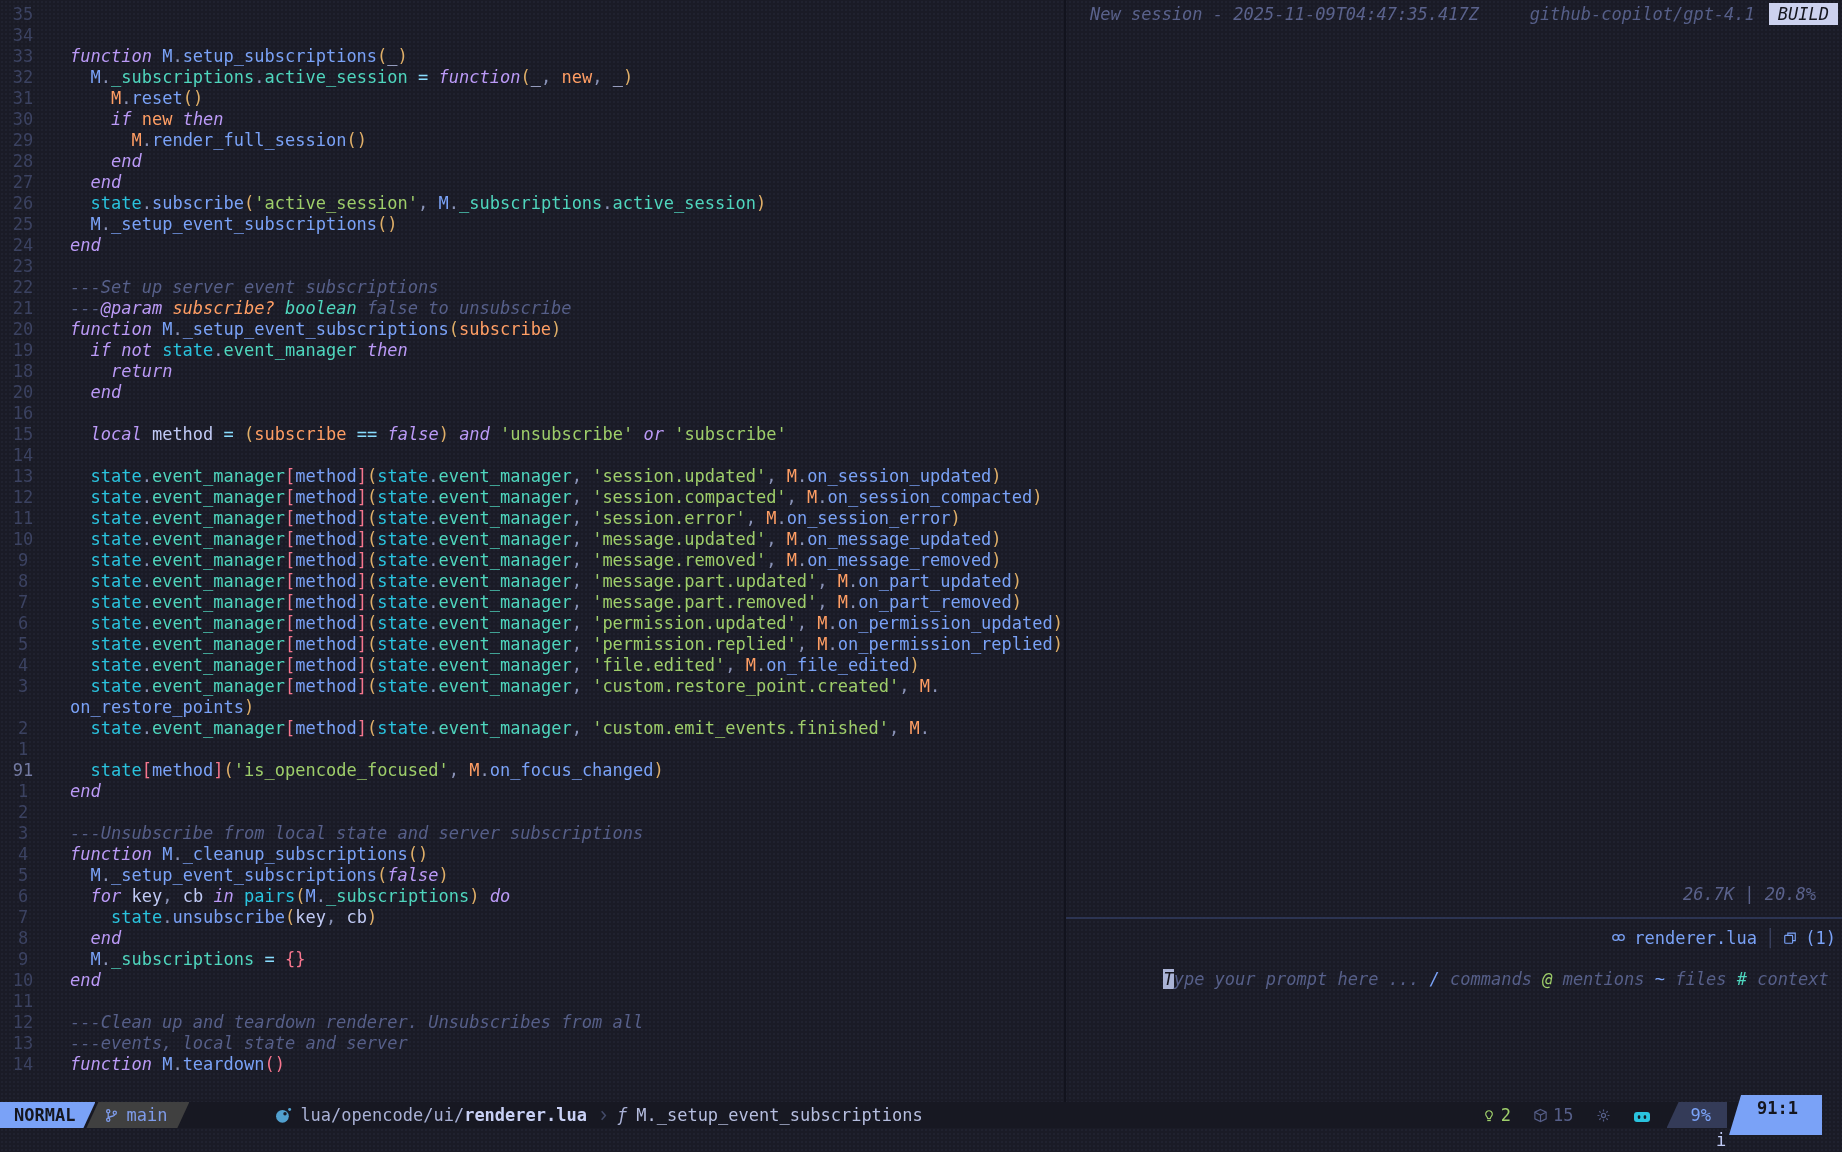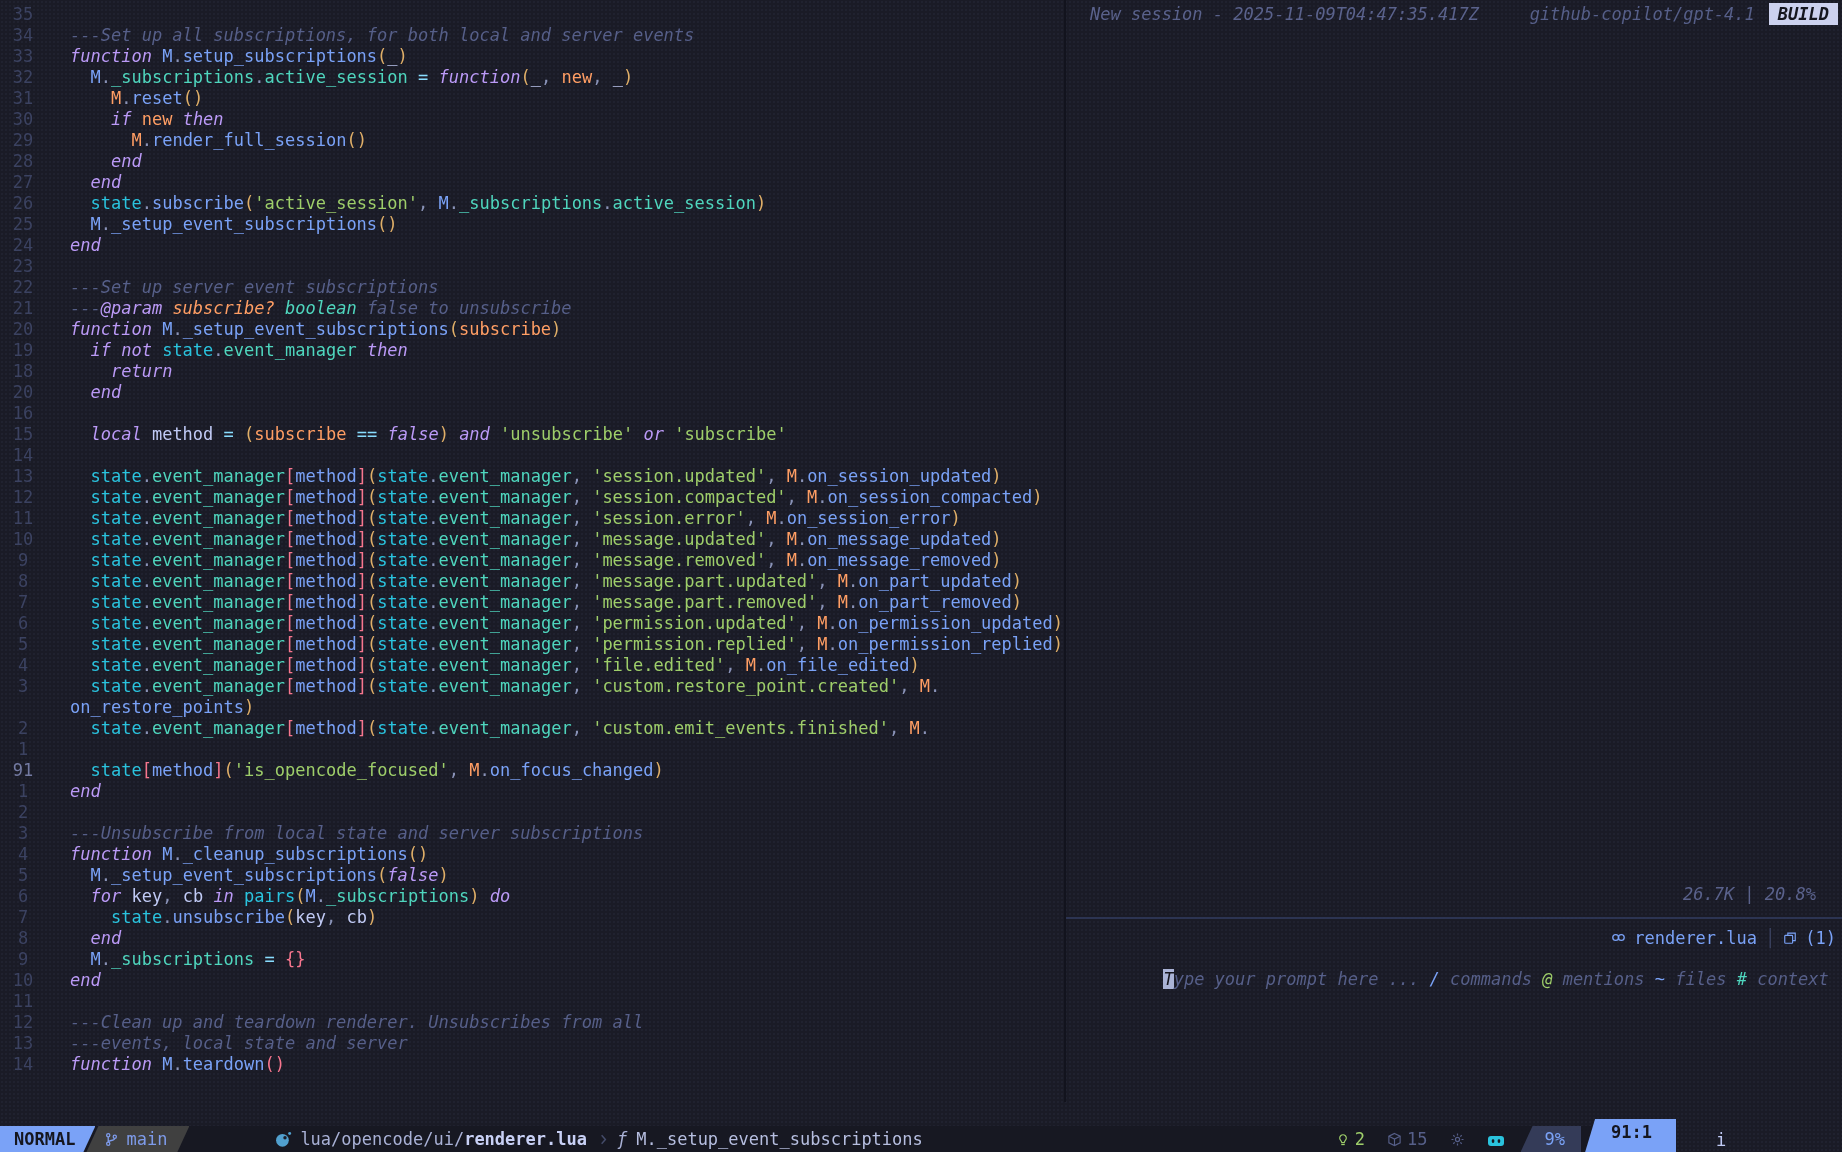--- a/index.html
+++ b/index.html
@@ -32,31 +32,31 @@
   .tk-dk{color:var(--kw);font-style:italic;}
   .tk-dp{color:var(--orange);font-style:italic;}
   .tk-dt{color:var(--teal);font-style:italic;}
   .vdiv{position:absolute;left:1064px;top:0;width:2px;height:1102px;background:#12131d;}
   
   .chat{position:absolute;left:1066px;top:0;width:776px;height:1102px;}
   .chat-header{position:absolute;top:2px;left:24px;right:4px;height:24px;display:flex;align-items:center;}
   .sess-title{color:#5a628c;font-style:italic;}
   .spacer{flex:1;}
   .model{color:#565f89;font-style:italic;margin-right:14px;}
-  .badge{background:#ccd1ee;color:#15161e;font-weight:bold;font-style:italic;padding:1px 9px;}
+  .badge{background:#ccd1ee;color:#15161e;font-weight:normal;font-style:italic;padding:1px 9px;}
   .stats{position:absolute;top:884px;right:26px;color:#5a628c;font-style:italic;}
   .hsep{position:absolute;top:917px;left:0;right:0;height:2px;background:#2c3452;}
   .ctx-row{position:absolute;top:927px;right:6px;height:21px;display:flex;align-items:center;gap:8px;color:var(--fn);}
   .ctx-row .thin{color:#3b4261;}
   .prompt-row{position:absolute;top:949px;left:36px;height:21px;white-space:pre;font-style:italic;color:var(--cmt);}
   .cursor{background:#aab3d6;color:#16161e;}
   .h-b{color:var(--fn);} .h-d{color:var(--cmt);} .h-g{color:var(--green);} .h-t{color:var(--teal);}
   
-  .statusline{position:absolute;left:0;top:1102px;width:1676px;height:26px;background:#171822;
-    display:flex;align-items:stretch;line-height:26px;margin-top:24px;}
+  .statusline{position:absolute;left:0;top:1102px;width:1822px;height:26px;background:#171822;
+    display:flex;align-items:stretch;line-height:26px;}
   .seg{display:flex;align-items:center;}
   .seg-mode{background:var(--accent);color:#15161e;font-weight:bold;padding:0 20px 0 14px;
     clip-path:polygon(0 0,100% 0,calc(100% - 12px) 100%,0 100%);}
   .seg-git{background:#404040;color:#7e9bea;padding:0 22px 0 18px;margin-left:-9px;gap:7px;
     clip-path:polygon(12px 0,100% 0,calc(100% - 12px) 100%,0 100%);}
   .sl-path{display:flex;align-items:center;margin-left:86px;gap:8px;color:#a9b1d6;}
   .sl-file{color:#c8d0f5;font-weight:bold;}
   .sl-crumb{display:flex;align-items:center;gap:9px;margin-left:12px;color:#b6bee0;}
   .chev{color:#444b6a;display:flex;align-items:center;}
   .fn-ico{color:#a9b1d6;font-style:italic;}
@@ -78,21 +78,20 @@
 <div class="screen">
 
   <div class="editor">
     <div>
         <div class="row">
           <span class="g">35</span>
           <span class="code"></span>
         </div>
         <div class="row">
           <span class="g">34</span>
-          <span class="code"><span class="tk-c">---Set up all subscriptions, for both local and server events</span></span>
         </div>
         <div class="row">
           <span class="g">33</span>
           <span class="code"><span class="tk-k">function </span><span class="tk-f">M</span><span class="tk-p">.</span><span class="tk-f">setup_subscriptions</span><span class="tk-g">(</span><span>_</span><span class="tk-g">)</span></span>
         </div>
         <div class="row">
           <span class="g">32</span>
           <span class="code"><span>  </span><span class="tk-f">M</span><span class="tk-p">.</span><span class="tk-t">_subscriptions</span><span class="tk-p">.</span><span class="tk-t">active_session</span><span> </span><span class="tk-e">=</span><span> </span><span class="tk-k">function</span><span class="tk-g">(</span><span>_</span><span class="tk-p">, </span><span class="tk-o">new</span><span class="tk-p">, </span><span>_</span><span class="tk-g">)</span></span>
         </div>
         <div class="row">

